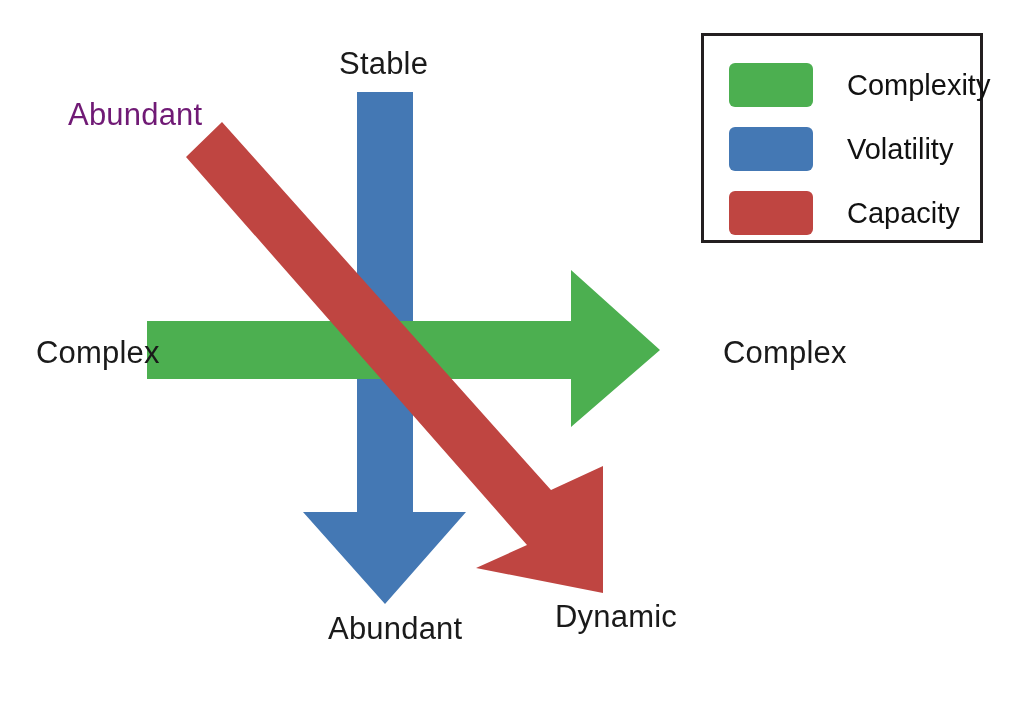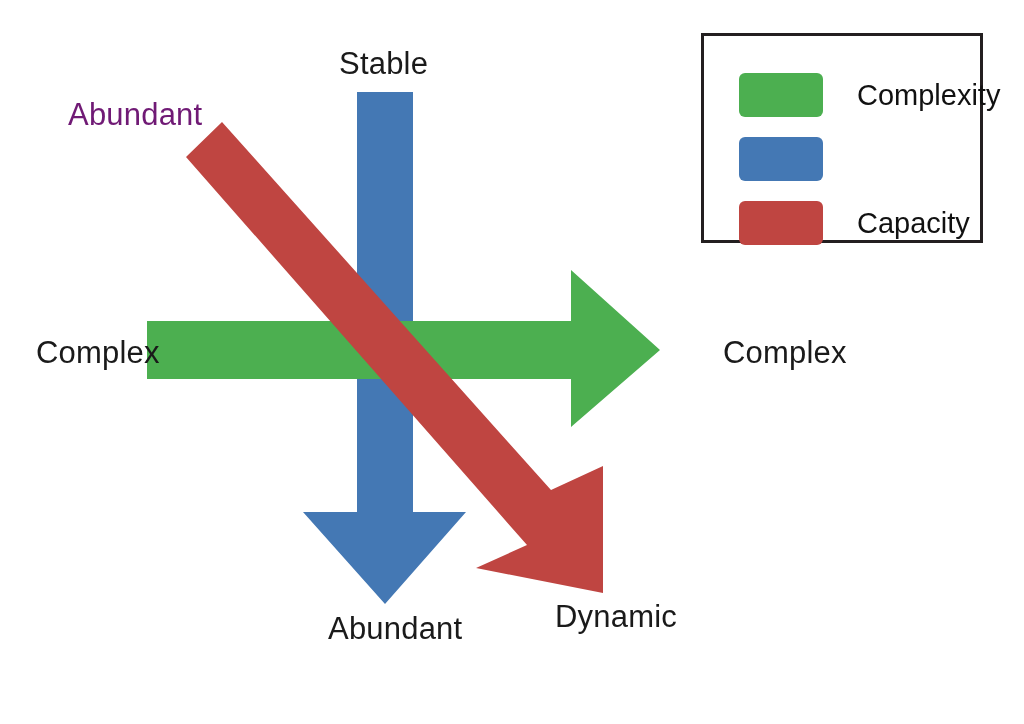--- a/index.html
+++ b/index.html
@@ -48,21 +48,21 @@
 
   #legend {
     position: absolute;
     left: 701px;
     top: 33px;
     width: 282px;
     height: 210px;
     box-sizing: border-box;
     border: 3px solid #231f20;
     background: #ffffff;
-    padding: 16px;
+    padding: 6px;
   }
   #legend-list {
     position: relative;
     width: 100%;
     height: 100%;
   }
   .legend-row {
     position: absolute;
     left: 19px;
     width: 250px;
@@ -124,20 +124,21 @@
   <div id="legend" style="border-color: rgb(35, 31, 32);">
     <div id="legend-list">
 
       <div class="legend-row r0">
         <span class="legend-swatch" style="background: rgb(76, 175, 80);"></span>
         <span class="legend-label">Complexity</span>
       </div>
 
       <div class="legend-row r1">
         <span class="legend-swatch" style="background: rgb(68, 120, 180);"></span>
+        <span class="legend-label">Volatility</span>
       </div>
 
       <div class="legend-row r2">
         <span class="legend-swatch" style="background: rgb(191, 69, 65);"></span>
         <span class="legend-label">Capacity</span>
       </div>
 
     </div>
   </div>
 

